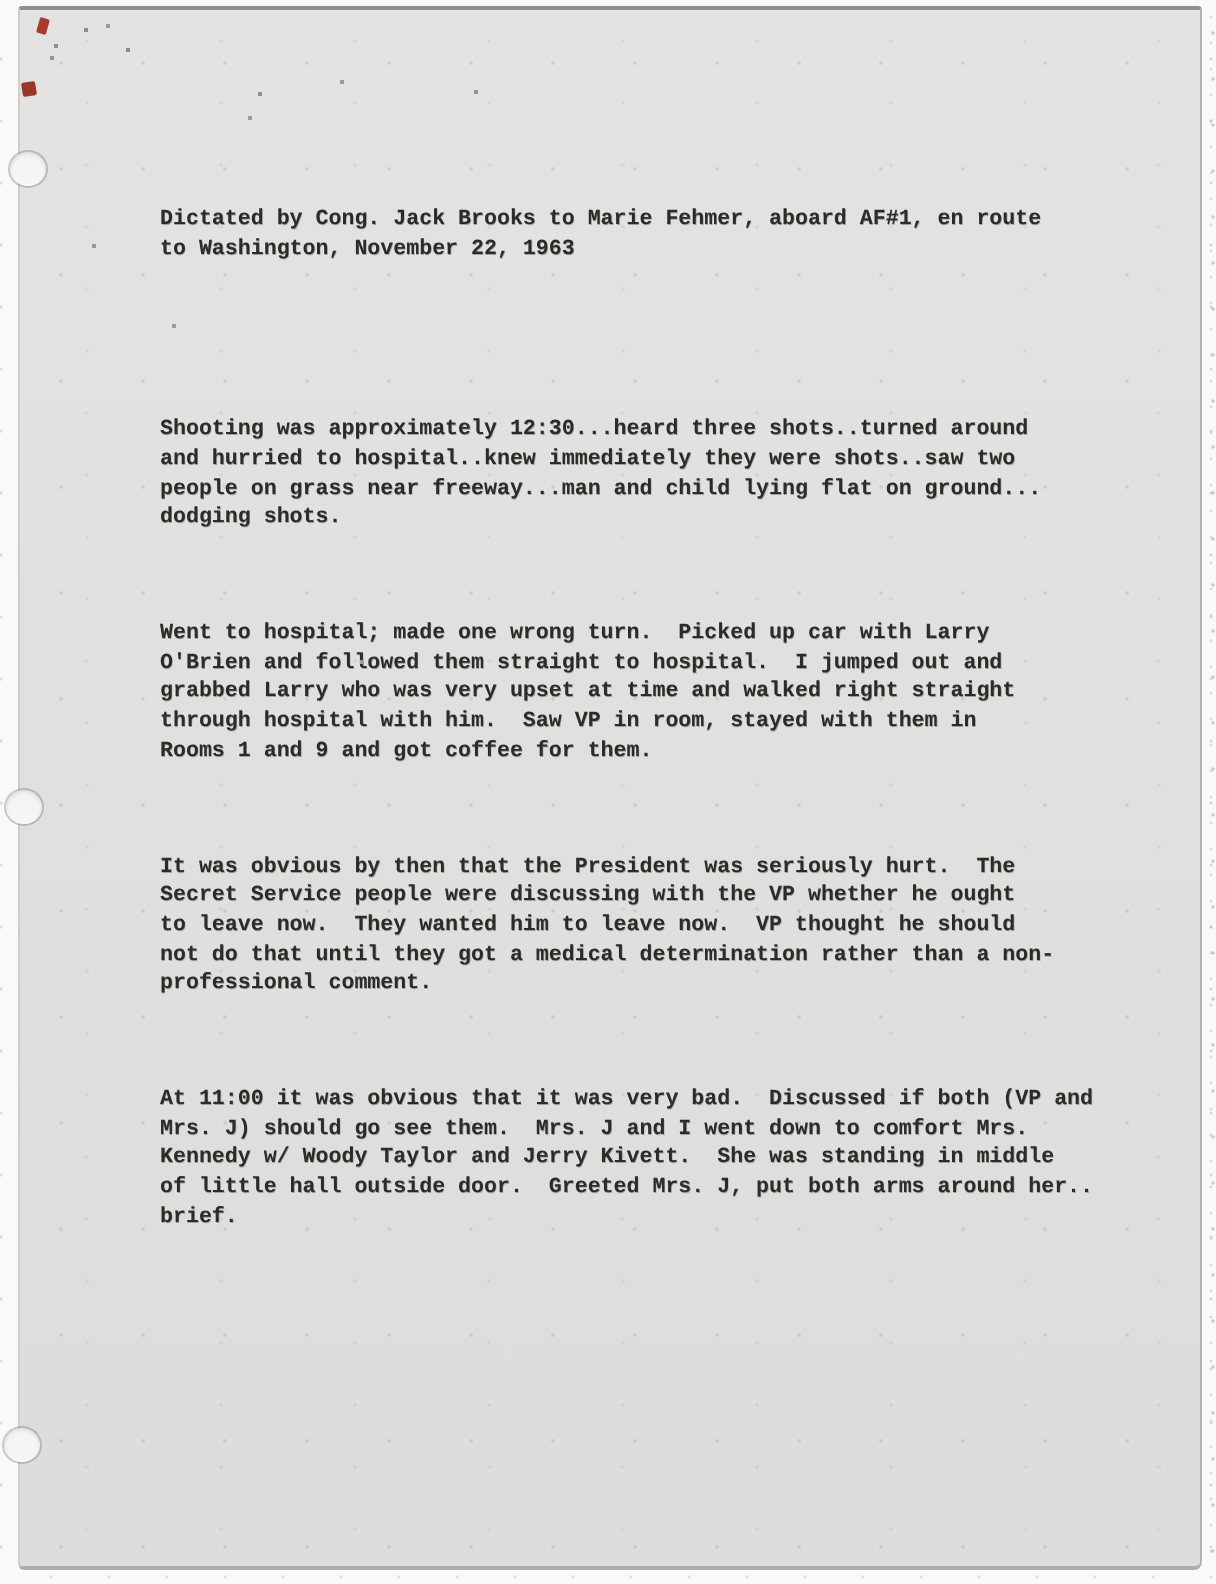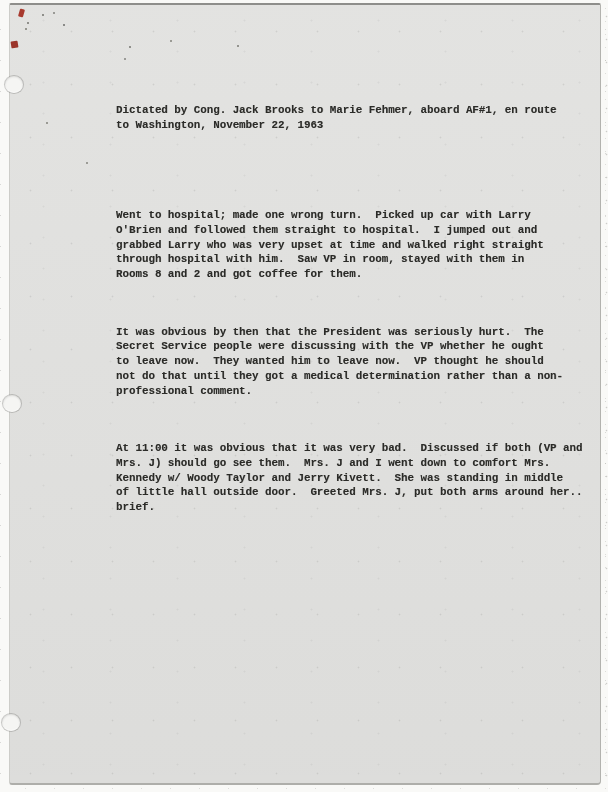--- a/index.html
+++ b/index.html
@@ -103,38 +103,41 @@
     left: 70px;
     top: 69px;
     width: 486px;
     font-weight: bold;
     font-size: 10.8px;
     line-height: 14.7px;
     letter-spacing: 0;
     color: #2b2b28;
     text-shadow: 0.3px 0.3px 0 rgba(43,43,40,0.35);
     white-space: pre;
-    margin-left: 36px;
   }
   .heading { margin: 0 0 46px 0; }
   .text p  { margin: 0 0 13.6px 0; }
 </style>
 </head>
 <body>
 
 <div class="scan">
   <div class="page">
     <div class="text">
       <div class="heading">Dictated by Cong. Jack Brooks to Marie Fehmer, aboard AF#1, en route
 to Washington, November 22, 1963</div>
+      <p>Shooting was approximately 12:30...heard three shots..turned around
+and hurried to hospital..knew immediately they were shots..saw two
+people on grass near freeway...man and child lying flat on ground...
+dodging shots.</p>
       <p>Went to hospital; made one wrong turn.  Picked up car with Larry
 O'Brien and followed them straight to hospital.  I jumped out and
 grabbed Larry who was very upset at time and walked right straight
 through hospital with him.  Saw VP in room, stayed with them in
-Rooms 8 and 2 and got coffee for them.</p>
+Rooms 1 and 9 and got coffee for them.</p>
       <p>It was obvious by then that the President was seriously hurt.  The
 Secret Service people were discussing with the VP whether he ought
 to leave now.  They wanted him to leave now.  VP thought he should
 not do that until they got a medical determination rather than a non-
 professional comment.</p>
       <p>At 11:00 it was obvious that it was very bad.  Discussed if both (VP and
 Mrs. J) should go see them.  Mrs. J and I went down to comfort Mrs.
 Kennedy w/ Woody Taylor and Jerry Kivett.  She was standing in middle
 of little hall outside door.  Greeted Mrs. J, put both arms around her..
 brief.</p>

